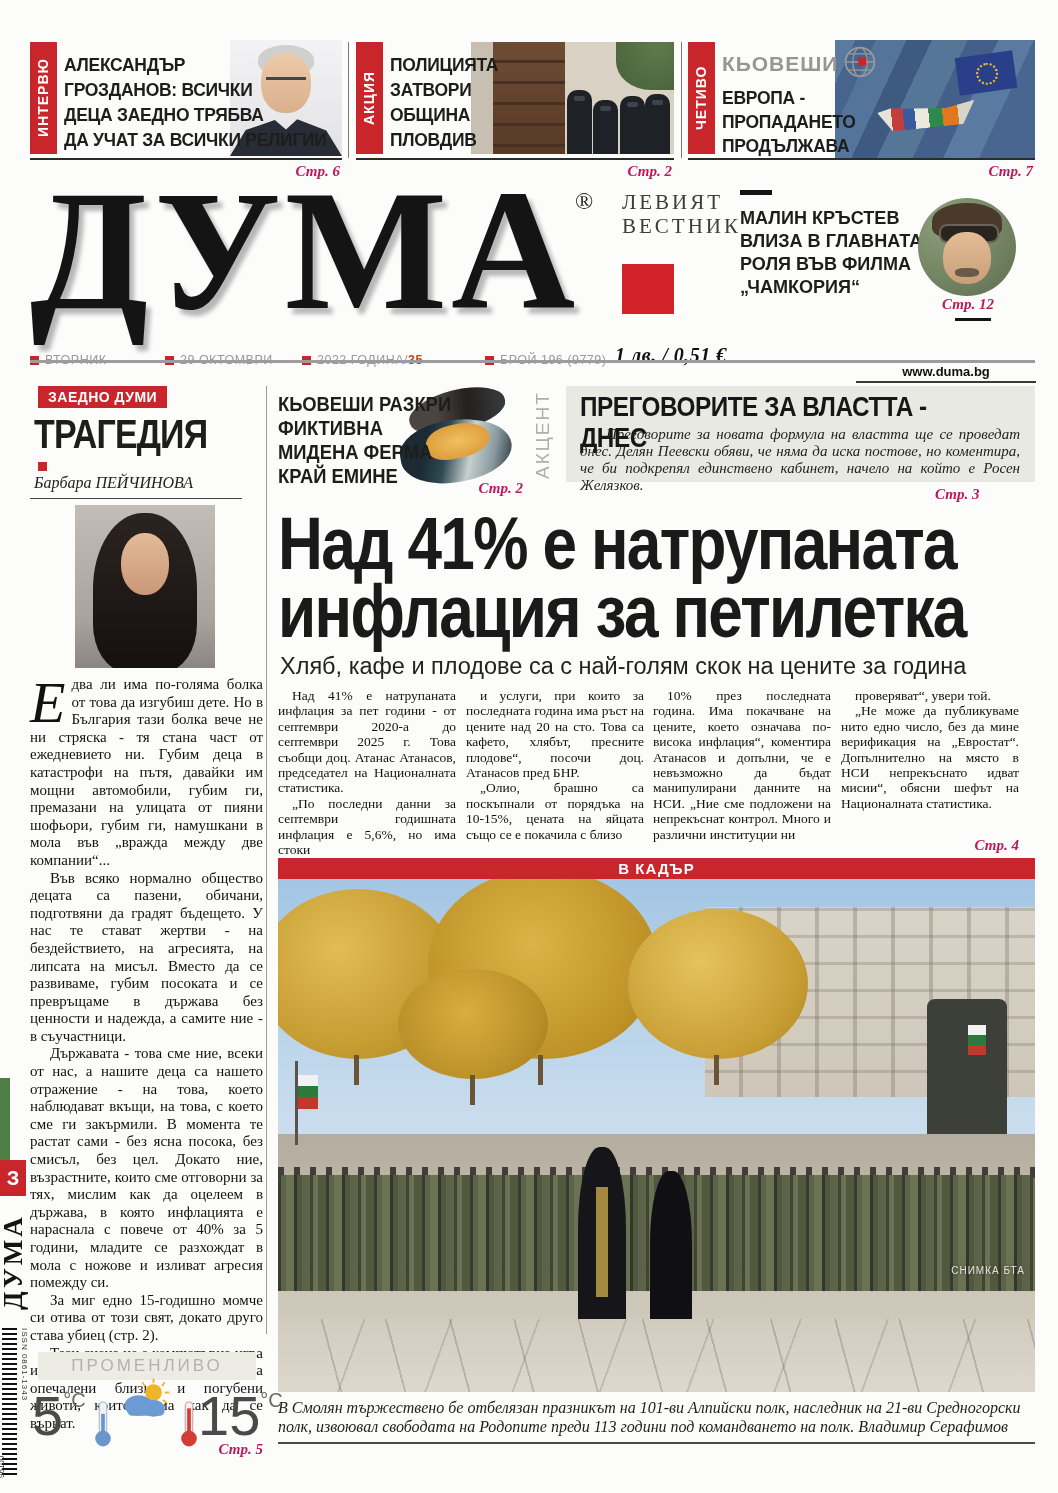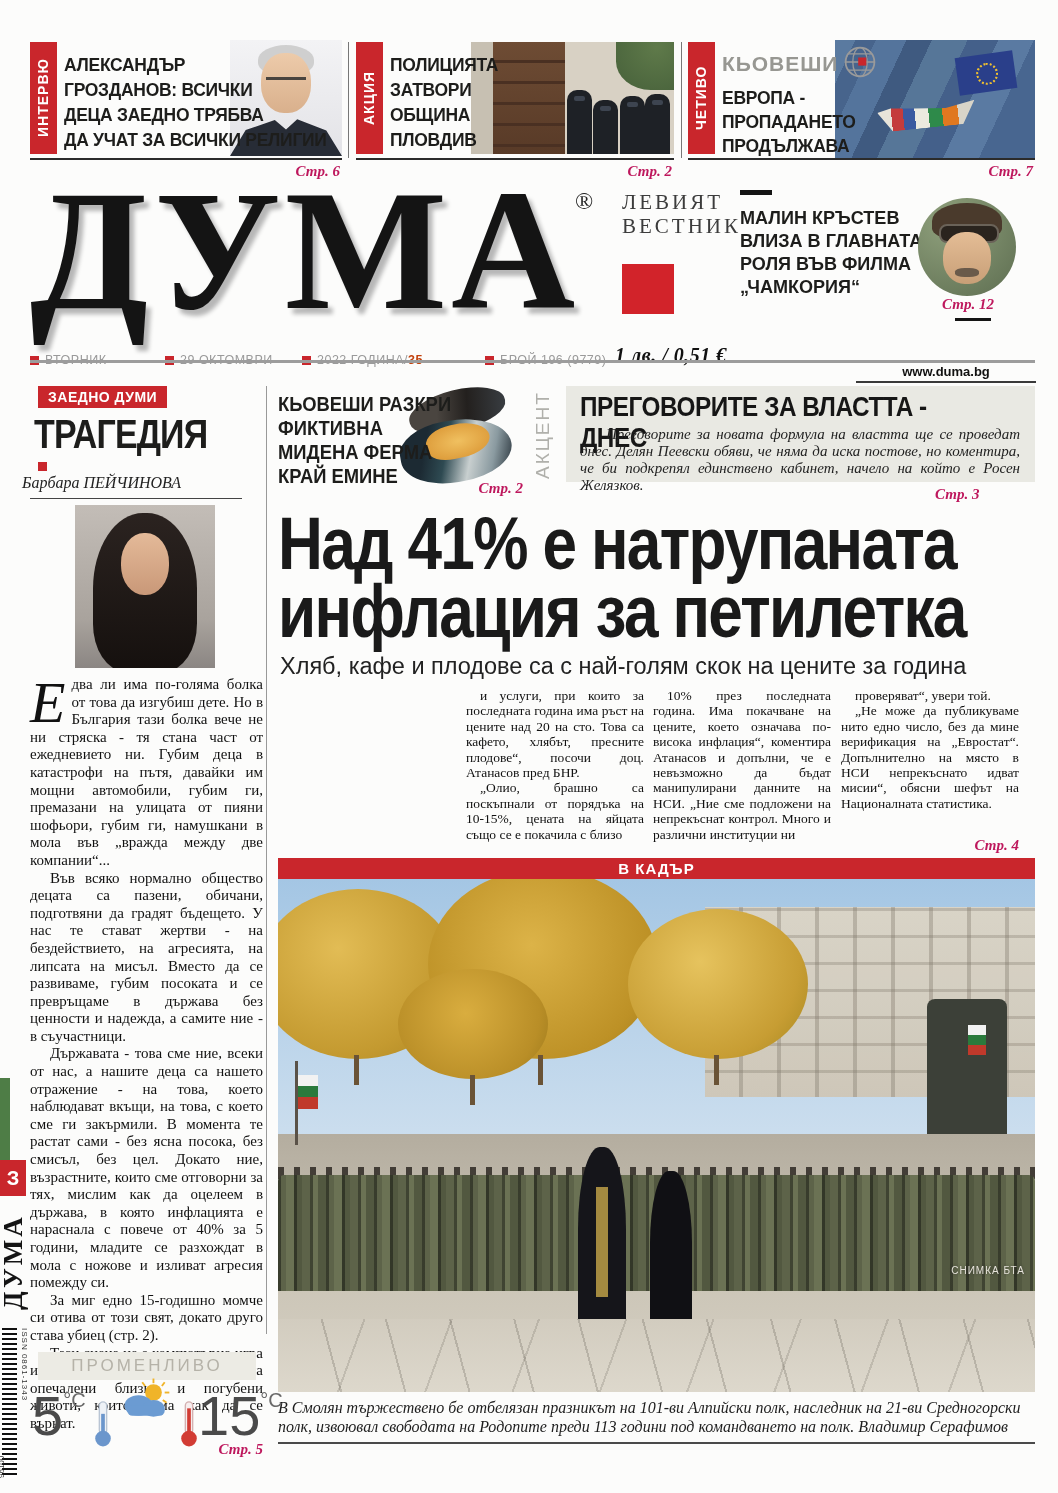--- a/index.html
+++ b/index.html
@@ -78,21 +78,21 @@
   .rule-thick{position:absolute;left:30px;top:360px;width:1005px;height:3px;background:#9c9c9c;}
   .website{position:absolute;left:856px;top:364px;width:180px;text-align:center;font-weight:bold;font-size:13px;color:#111;
         border-bottom:2px solid #3a3a3a;padding-bottom:2px;}
 
   
   .op-label{position:absolute;left:38px;top:386px;background:#c9262c;color:#fff;font-weight:bold;font-size:14px;
         padding:3px 10px;letter-spacing:.5px;}
   .op-title{position:absolute;left:34px;top:412px;font-weight:bold;font-size:40px;color:#1d1d1b;
         transform:scaleX(.85);transform-origin:0 0;letter-spacing:-1px;}
   .op-bullet{position:absolute;left:38px;top:462px;width:9px;height:9px;background:#c9262c;}
-  .op-author{position:absolute;left:22px;top:474px;font-family:"Liberation Serif",serif;font-style:italic;font-size:16px;color:#222;}
+  .op-author{position:absolute;left:34px;top:474px;font-family:"Liberation Serif",serif;font-style:italic;font-size:16px;color:#222;}
   .op-rule{position:absolute;left:30px;top:498px;width:212px;height:1px;background:#444;}
   .photo-barbara{position:absolute;left:75px;top:505px;width:140px;height:163px;overflow:hidden;
         background:linear-gradient(#c3bdb7,#a9a39d 70%,#8b8683);}
   .b-hair{position:absolute;left:18px;top:8px;width:104px;height:158px;border-radius:48% 48% 30% 30%;
         background:linear-gradient(#2b2320,#15100e);}
   .b-face{position:absolute;left:46px;top:28px;width:48px;height:62px;border-radius:48%;
         background:linear-gradient(#e4ba99,#c99878);}
   .op-body{position:absolute;left:30px;top:676px;width:233px;font-family:"Liberation Serif",serif;
         font-size:15px;line-height:17.6px;text-align:justify;color:#111;}
   .op-body p{margin:0;text-indent:20px;}
@@ -347,20 +347,24 @@
   <div class="accent-box">
     <div class="a-title">ПРЕГОВОРИТЕ ЗА ВЛАСТТА - ДНЕС</div>
     <div class="a-body">Преговорите за новата формула на властта ще се проведат днес. Делян Пеевски обяви, че няма да иска постове, но коментира, че би подкрепял единствено кабинет, начело на който е Росен Желязков.</div>
   </div>
   <div class="a-page page-ref">Стр. 3</div>
 
   <div class="lead">
     <div class="hl hl1">Над 41% е натрупаната</div>
     <div class="hl hl2">инфлация за петилетка</div>
     <div class="subhead">Хляб, кафе и плодове са с най-голям скок на цените за година</div>
+    <div class="lcol lc1">
+      <p>Над 41% е натрупаната инфлация за пет години - от септември 2020-а до септември 2025 г. Това съобщи доц. Атанас Атанасов, председател на Националната статистика.</p>
+      <p>„По последни данни за септември годишната инфлация е 5,6%, но има стоки</p>
+    </div>
     <div class="lcol lc2">
       <p>и услуги, при които за последната година има ръст на цените над 20 на сто. Това са кафето, хлябът, пресните плодове“, посочи доц. Атанасов пред БНР.</p>
       <p>„Олио, брашно са поскъпнали от порядъка на 10-15%, цената на яйцата също се е покачила с близо</p>
     </div>
     <div class="lcol lc3">
       <p>10% през последната година. Има покачване на цените, което означава по-висока инфлация“, коментира Атанасов и допълни, че е невъзможно да бъдат манипулирани данните на НСИ. „Ние сме подложени на непрекъснат контрол. Много и различни институции ни</p>
     </div>
     <div class="lcol lc4">
       <p>проверяват“, увери той.</p>
       <p>„Не може да публикуваме нито едно число, без да мине верификация на „Евростат“. Допълнително на място в НСИ непрекъснато идват мисии“, обясни шефът на Националната статистика.</p>

